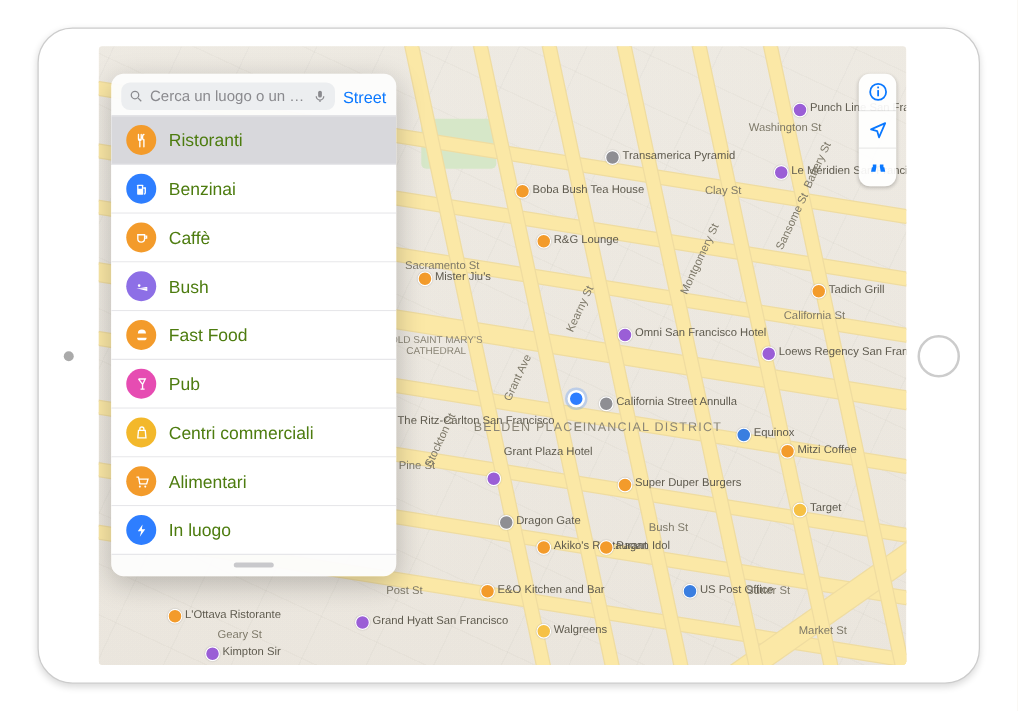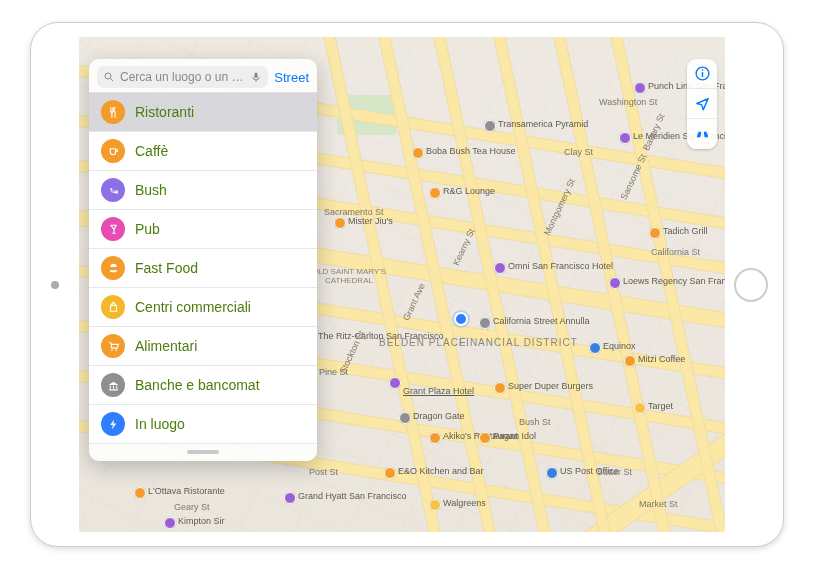--- a/index.html
+++ b/index.html
@@ -178,21 +178,21 @@
           <div class="poi-label" style="left: 429px; top: 224px; text-align: right;">Omni San Francisco Hotel</div>
           <div class="poi purple" style="left: 530px; top: 240px;"></div>
           <div class="poi-label" style="left: 544px; top: 239px;">Loews Regency San Francisco</div>
           <div class="poi gray" style="left: 400px; top: 280px;"></div>
           <div class="poi-label" style="left: 414px; top: 279px;">California Street Annulla</div>
           <div class="poi purple" style="left: 225px; top: 295px;"></div>
           <div class="poi-label" style="left: 239px; top: 294px; text-align: center;">The Ritz-Carlton San Francisco</div>
           <div class="poi blue" style="left: 510px; top: 305px;"></div>
           <div class="poi-label" style="left: 524px; top: 304px;">Equinox</div>
           <div class="poi purple" style="left: 310px; top: 340px;"></div>
-          <div class="poi-label" style="left: 324px; top: 349px; text-decoration: underline;">Grant Plaza Hotel</div>
+          <div class="poi-label" style="left: 324px; top: 319px;">Grant Plaza Hotel</div>
           <div class="poi orange" style="left: 415px; top: 345px;"></div>
           <div class="poi-label" style="left: 429px; top: 344px;">Super Duper Burgers</div>
           <div class="poi orange" style="left: 545px; top: 318px;"></div>
           <div class="poi-label" style="left: 559px; top: 317px;">Mitzi Coffee</div>
           <div class="poi gray" style="left: 320px; top: 375px;"></div>
           <div class="poi-label" style="left: 334px; top: 374px;">Dragon Gate</div>
           <div class="poi orange" style="left: 350px; top: 395px;"></div>
           <div class="poi-label" style="left: 364px; top: 394px;">Akiko's Restaurant</div>
           <div class="poi orange" style="left: 400px; top: 395px;"></div>
           <div class="poi-label" style="left: 414px; top: 394px;">Pagan Idol</div>
@@ -205,21 +205,21 @@
           <div class="poi purple" style="left: 205px; top: 455px;"></div>
           <div class="poi-label" style="left: 219px; top: 454px;">Grand Hyatt San Francisco</div>
           <div class="poi yellow" style="left: 350px; top: 462px;"></div>
           <div class="poi-label" style="left: 364px; top: 461px;">Walgreens</div>
           <div class="poi orange" style="left: 55px; top: 450px;"></div>
           <div class="poi-label" style="left: 69px; top: 449px;">L'Ottava Ristorante</div>
           <div class="poi purple" style="left: 85px; top: 480px;"></div>
           <div class="poi-label" style="left: 99px; top: 479px;">Kimpton Sir</div>
         </div>
       <div id="street-host">
-          <div class="street-label" style="left: 544px; top: 210px; padding-left: 28px;">California St</div>
+          <div class="street-label" style="left: 520px; top: 210px; padding-left: 28px;">California St</div>
           <div class="street-label" style="left: 240px; top: 330px;">Pine St</div>
           <div class="street-label" style="left: 440px; top: 380px;">Bush St</div>
           <div class="street-label" style="left: 480px; top: 430px; margin-left: 38px;">Sutter St</div>
           <div class="street-label" style="left: 520px; top: 60px;">Washington St</div>
           <div class="street-label" style="left: 485px; top: 110px;">Clay St</div>
           <div class="street-label" style="left: 245px; top: 170px;">Sacramento St</div>
           <div class="street-label" style="left: 95px; top: 465px;">Geary St</div>
           <div class="street-label" style="left: 230px; top: 430px;">Post St</div>
           <div class="street-label" style="left: 560px; top: 462px;">Market St</div>
           <div class="street-label" style="left: 555px; top: 90px; transform: rotate(-65deg);">Battery St</div>
@@ -276,78 +276,80 @@
       <div class="list" id="cat-list">
           <div class="row sel">
             <span class="cat-icon" style="background:#f39b2b">
               <svg viewBox="0 0 24 24">
                 <path d="M7 3v7a2 2 0 004 0V3M9 10v11M15 3c-1 0-2 1-2 4s1 4 2 4v10" stroke="#fff" stroke-width="2" fill="none" stroke-linecap="round"></path>
               </svg>
             </span>
             <span class="label">Ristoranti</span>
           </div>
           <div class="row">
+            <span class="cat-icon" style="background:#2e7eff">
+              <svg viewBox="0 0 24 24">
+                <rect x="5" y="5" width="9" height="15" rx="1"></rect>
+                <rect x="7" y="7" width="5" height="4" fill="#2e7eff"></rect>
+                <path d="M14 10h3v7a2 2 0 01-2 2" stroke="#fff" fill="none" stroke-width="2"></path>
+              </svg>
+            </span>
+            <span class="label">Benzinai</span>
+          </div>
+          <div class="row">
             <span class="cat-icon" style="background:#f39b2b">
               <svg viewBox="0 0 24 24">
                 <path d="M6 7h10v6a5 5 0 01-10 0zM16 9h3v3h-3" stroke="#fff" stroke-width="2" fill="none"></path>
               </svg>
             </span>
             <span class="label">Caffè</span>
           </div>
           <div class="row">
             <span class="cat-icon" style="background:#8d6fe6">
               <svg viewBox="0 0 24 24">
                 <path d="M4 8v10M4 14h16v4M8 12a2 2 0 100-4 2 2 0 000 4zM10 12h10v2" fill="#fff"></path>
               </svg>
             </span>
             <span class="label">Bush</span>
           </div>
           <div class="row">
+            <span class="cat-icon" style="background:#f39b2b">
+              <svg viewBox="0 0 24 24">
+                <path d="M5 12h14M5 15h14a0 0 0 010 0 4 4 0 01-4 4H9a4 4 0 01-4-4zM6 9a6 6 0 0112 0z" fill="#fff"></path>
+              </svg>
+            </span>
+            <span class="label">Fast Food</span>
+          </div>
+          <div class="row">
             <span class="cat-icon" style="background:#e64cb2">
               <svg viewBox="0 0 24 24">
                 <path d="M7 4h10l-4 8v7h3M10 19h3v-7L7 4" stroke="#fff" stroke-width="2" fill="none"></path>
               </svg>
             </span>
             <span class="label">Pub</span>
-          </div>
-          <div class="row">
-            <span class="cat-icon" style="background:#f39b2b">
-              <svg viewBox="0 0 24 24">
-                <path d="M5 12h14M5 15h14a0 0 0 010 0 4 4 0 01-4 4H9a4 4 0 01-4-4zM6 9a6 6 0 0112 0z" fill="#fff"></path>
-              </svg>
-            </span>
-            <span class="label">Fast Food</span>
           </div>
           <div class="row">
             <span class="cat-icon" style="background:#f3b82b">
               <svg viewBox="0 0 24 24">
                 <path d="M7 8h10l1 11H6zM9 8V6a3 3 0 016 0v2" stroke="#fff" stroke-width="2" fill="none"></path>
               </svg>
             </span>
             <span class="label">Centri commerciali</span>
           </div>
           <div class="row">
             <span class="cat-icon" style="background:#f39b2b">
               <svg viewBox="0 0 24 24">
                 <circle cx="9" cy="19" r="1.5"></circle>
                 <circle cx="17" cy="19" r="1.5"></circle>
                 <path d="M4 5h3l2 10h10l2-7H8" stroke="#fff" stroke-width="2" fill="none"></path>
               </svg>
             </span>
             <span class="label">Alimentari</span>
           </div>
           <div class="row">
-            <span class="cat-icon" style="background:#8e8e93">
-              <svg viewBox="0 0 24 24">
-                <path d="M4 10l8-5 8 5v1H4zM5 12h2v6H5zM11 12h2v6h-2zM17 12h2v6h-2zM4 19h16v2H4z" fill="#fff"></path>
-              </svg>
-            </span>
-            <span class="label">Banche e bancomat</span>
-          </div>
-          <div class="row">
             <span class="cat-icon" style="background:#2e7eff">
               <svg viewBox="0 0 24 24">
                 <path d="M13 3L6 13h5l-2 8 8-11h-5z" fill="#fff"></path>
               </svg>
             </span>
             <span class="label">In luogo</span>
           </div>
         </div>
       <div class="grabber"></div>
     </div>

